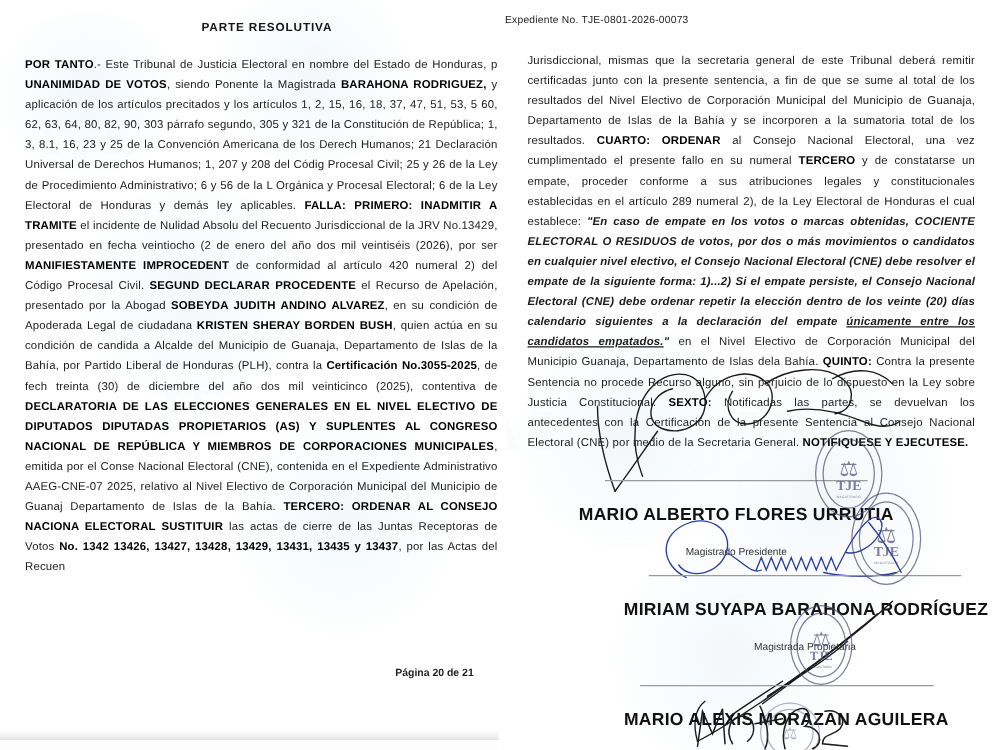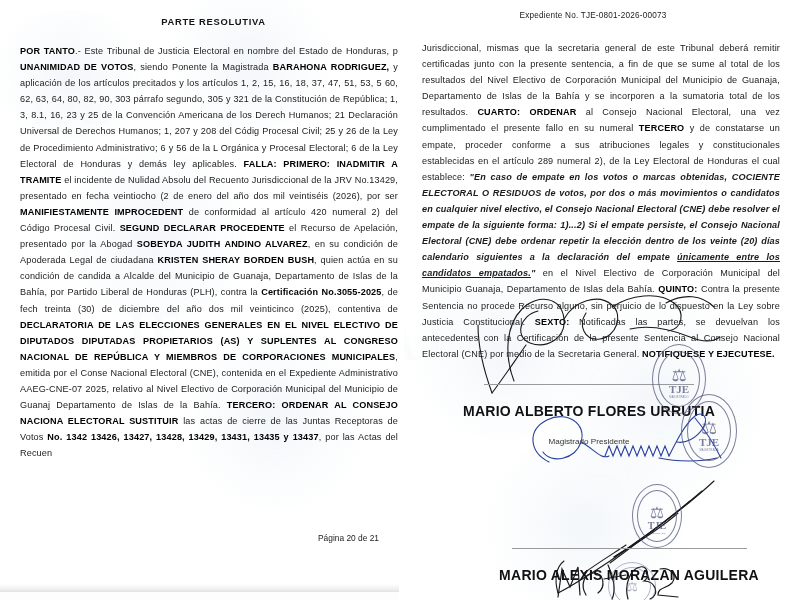--- a/index.html
+++ b/index.html
@@ -91,20 +91,21 @@
   .exp-no {
     position: absolute;
     font-size: 8.2px;
     color: #222;
     letter-spacing: .2px;
   }
   .footer-page {
     position: absolute;
     font-size: 8.4px;
     color: #222;
+    font-weight: bold;
   }
   b, strong { font-weight: bold; color:#000;margin-top:40px; }
   .bi { font-weight:bold; font-style:italic; }
   .biu { font-weight:bold; font-style:italic; text-decoration:underline; }
 
   
   .sig-block { position:absolute; text-align:center; }
   .sig-rule {
     height:0; border-top:1px solid #9a9a9a;
     margin:0 auto;
@@ -167,21 +168,21 @@
   <div class="page page-right">
 
     <div class="watermark" style="left:0;top:0;width:396px;height:476px;">
       <div class="wm-blob" style="left:-10px;top:260px;width:220px;height:180px;"></div>
       <div class="wm-blob" style="left:130px;top:300px;width:250px;height:200px;"></div>
       <div class="wm-blob" style="left:60px;top:440px;width:240px;height:170px;"></div>
       <div class="wm-text" style="left:-20px;top:318px;font-size:46px;letter-spacing:9px;">AI</div>
       <div class="wm-text" style="left:180px;top:318px;font-size:46px;letter-spacing:9px;">JE</div>
     </div>
 
-    <div class="exp-no" style="left:0;width:378px;text-align:center;top:11px;">Expediente No. TJE-0801-2026-00073</div>
+    <div class="exp-no" style="left:0;width:378px;text-align:left;top:11px;">Expediente No. TJE-0801-2026-00073</div>
 
     <div class="body-text" style="left:18px;top:40px;width:358px;">Jurisdiccional, mismas que la secretaria general de este Tribunal deberá remitir certificadas junto con la presente sentencia, a fin de que se sume al total de los resultados del Nivel Electivo de Corporación Municipal del Municipio de Guanaja, Departamento de Islas de la Bahía y se incorporen a la sumatoria total de los resultados. <b>CUARTO: ORDENAR</b> al Consejo Nacional Electoral, una vez cumplimentado el presente fallo en su numeral <b>TERCERO</b> y de constatarse un empate, proceder conforme a sus atribuciones legales y constitucionales establecidas en el artículo 289 numeral 2), de la Ley Electoral de Honduras el cual establece: <span class="bi">"En caso de empate en los votos o marcas obtenidas, COCIENTE ELECTORAL O RESIDUOS de votos, por dos o más movimientos o candidatos en cualquier nivel electivo, el Consejo Nacional Electoral (CNE) debe resolver el empate de la siguiente forma: 1)...2) Si el empate persiste, el Consejo Nacional Electoral (CNE) debe ordenar repetir la elección dentro de los veinte (20) días calendario siguientes a la declaración del empate </span><span class="biu">únicamente entre los candidatos empatados.</span><span class="bi">"</span> en el Nivel Electivo de Corporación Municipal del Municipio Guanaja, Departamento de Islas dela Bahía. <b>QUINTO:</b> Contra la presente Sentencia no procede Recurso alguno, sin perjuicio de lo dispuesto en la Ley sobre Justicia Constitucional. <b>SEXTO:</b> Notificadas las partes, se devuelvan los antecedentes con la Certificación de la presente Sentencia al Consejo Nacional Electoral (CNE) por medio de la Secretaria General. <b>NOTIFIQUESE Y EJECUTESE.</b></div>
 
     <svg class="sig-svg" style="left:30px;top:285px;width:290px;height:110px;" viewBox="0 0 290 110">
       <g fill="none" stroke="#1a1a1a" stroke-width="1.1" stroke-linecap="round">
         <path d="M80 96 C70 70, 72 40, 88 24 C104 8, 128 12, 130 34 C132 54, 112 64, 96 58 C80 52, 86 30, 104 26"></path>
         <path d="M130 34 C140 16, 164 8, 178 20 C190 30, 182 52, 166 54 C150 56, 144 40, 152 28"></path>
         <path d="M178 22 C196 10, 224 6, 240 18 C252 28, 248 44, 234 46"></path>
         <path d="M196 44 C214 40, 236 44, 256 52 C268 57, 278 58, 286 52"></path>
         <path d="M92 60 C82 74, 70 92, 58 108"></path>
@@ -200,20 +201,25 @@
       <g fill="none" stroke="#2b3f9e" stroke-width="1.1" stroke-linecap="round">
         <path d="M40 50 C20 40, 18 18, 38 8 C58 -2, 78 12, 72 30 C66 48, 42 52, 34 40"></path>
         <path d="M72 30 C84 36, 92 48, 100 44"></path>
         <path d="M96 44 l4 -10 l4 10 l4 -10 l4 10 l4 -10 l4 10 l4 -10 l4 10 l4 -10 l4 10 l4 -10 l4 10 l4 -10 l4 10 l4 -10 l4 10"></path>
         <path d="M160 44 C168 28, 176 12, 186 4 C194 -2, 200 6, 194 16 C188 26, 176 32, 168 30"></path>
         <path d="M186 6 C196 18, 206 34, 212 46"></path>
         <path d="M150 46 C168 50, 192 50, 208 46"></path>
       </g>
     </svg>
 
+    <div class="sig-block" style="left:95px;top:460px;width:290px;">
+      <div class="sig-rule" style="width:250px;"></div>
+      <div class="sig-name">MIRIAM SUYAPA BARAHONA RODRÍGUEZ</div>
+      <div class="sig-role">Magistrada Propietaria</div>
+    </div>
 
     <svg class="sig-svg" style="left:110px;top:475px;width:210px;height:120px;" viewBox="0 0 210 120">
       <g fill="none" stroke="#1a1a1a" stroke-width="1.1" stroke-linecap="round">
         <path d="M200 6 C170 34, 130 62, 96 86 C72 102, 56 112, 44 118"></path>
         <path d="M188 16 C160 40, 126 66, 96 88"></path>
         <path d="M176 26 C152 46, 122 68, 100 82"></path>
         <path d="M100 82 C120 70, 146 54, 164 38"></path>
         <path d="M70 98 C84 88, 100 78, 112 70"></path>
         <path d="M44 118 C40 104, 42 92, 50 86"></path>
       </g>

